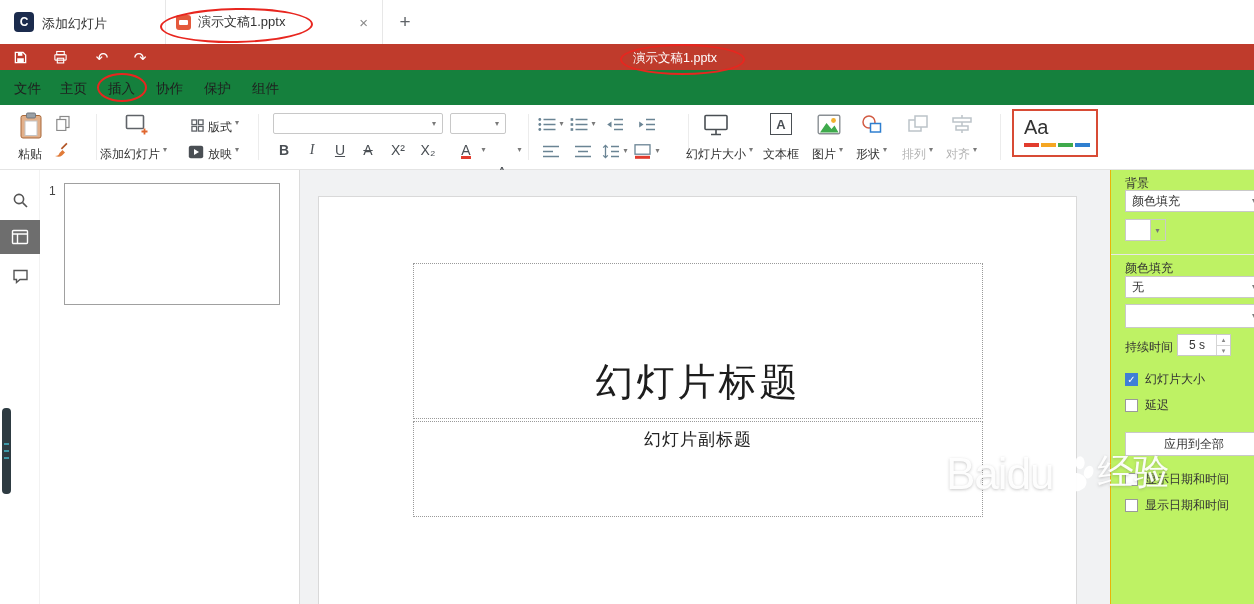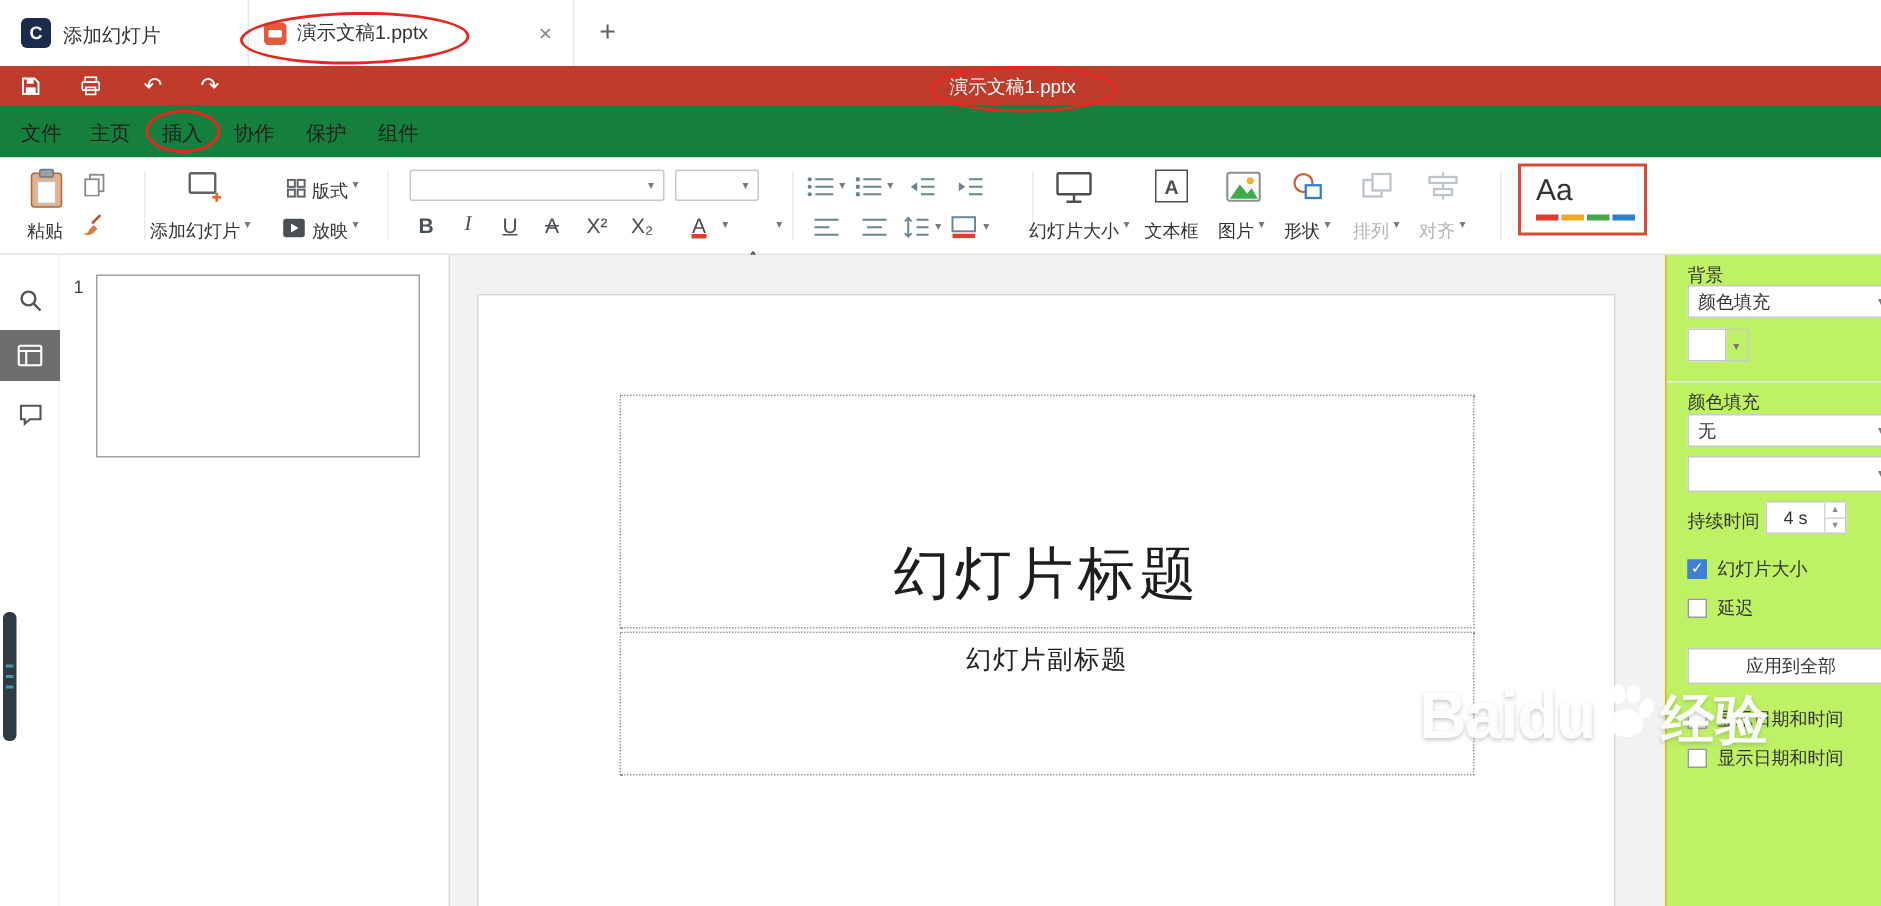--- a/index.html
+++ b/index.html
@@ -91,21 +91,21 @@
   #spin .col i{flex:1;display:flex;align-items:center;justify-content:center;font-size:7px;color:#888;line-height:1}
   #spin .col i:first-child{border-bottom:1px solid #d5d5d5}
   .cbrow{position:absolute;left:14px;display:flex;align-items:center;gap:7px;font-size:12px;color:#333;white-space:nowrap}
   #cb-start{top:201px}#cb-delay{top:227px}#cb-num{top:301px}#cb-date{top:327px}
   .cb{width:13px;height:13px;border:1px solid #9a9a9a;background:#fff;display:flex;align-items:center;justify-content:center;font-size:10px;flex:0 0 auto}
   .cb.checked{background:#3f7fd6;border-color:#3f7fd6;color:#fff}
   #rp-apply{position:absolute;left:14px;top:262px;width:138px;height:24px;border:1px solid #c9c9c9;background:#fff;display:flex;align-items:center;justify-content:center;font-size:12px;color:#333}
 
   
   #watermark{position:absolute;left:946px;top:452px;width:300px;z-index:40;pointer-events:none;color:rgba(255,255,255,0.95);text-shadow:0 1px 3px rgba(110,110,110,0.38)}
-  #watermark .row{display:flex;align-items:flex-end;font-weight:700}
+  #watermark .row{display:flex;align-items:flex-start;font-weight:400}
   #watermark .bl{font-size:44px;letter-spacing:-1px;line-height:1}
   #watermark .paw{width:46px;height:46px;margin:0 0 2px -2px}
   #watermark .br{font-size:36px;line-height:1.1}
   #watermark .url{font-size:19px;font-weight:400;text-align:right;padding-right:6px;margin-top:3px}
 
   
   .ann{position:absolute;border:2px solid #e8261f;border-radius:50%;z-index:60;pointer-events:none;background:transparent}
   #ann-tab{left:160px;top:8px;width:153px;height:35px;transform:rotate(-1deg)}
   #ann-title{left:620px;top:44px;width:125px;height:31px}
   #ann-insert{left:97px;top:73px;width:50px;height:29px}
@@ -443,21 +443,21 @@
       <span>无</span>
       <span class="chev">▾</span>
     </div>
     <div class="rpsel" id="rp-empty">
       <span></span>
       <span class="chev">▾</span>
     </div>
 
     <span class="rp-label" id="rp-dur-label">持续时间</span>
     <div id="spin">
-      <span class="v">4 s</span>
+      <span class="v">5 s</span>
       <span class="col">
         <i>▴</i>
         <i>▾</i>
       </span>
     </div>
 
     <div class="cbrow" id="cb-start">
       <span class="cb checked">
           <i>✓</i>
         </span>

